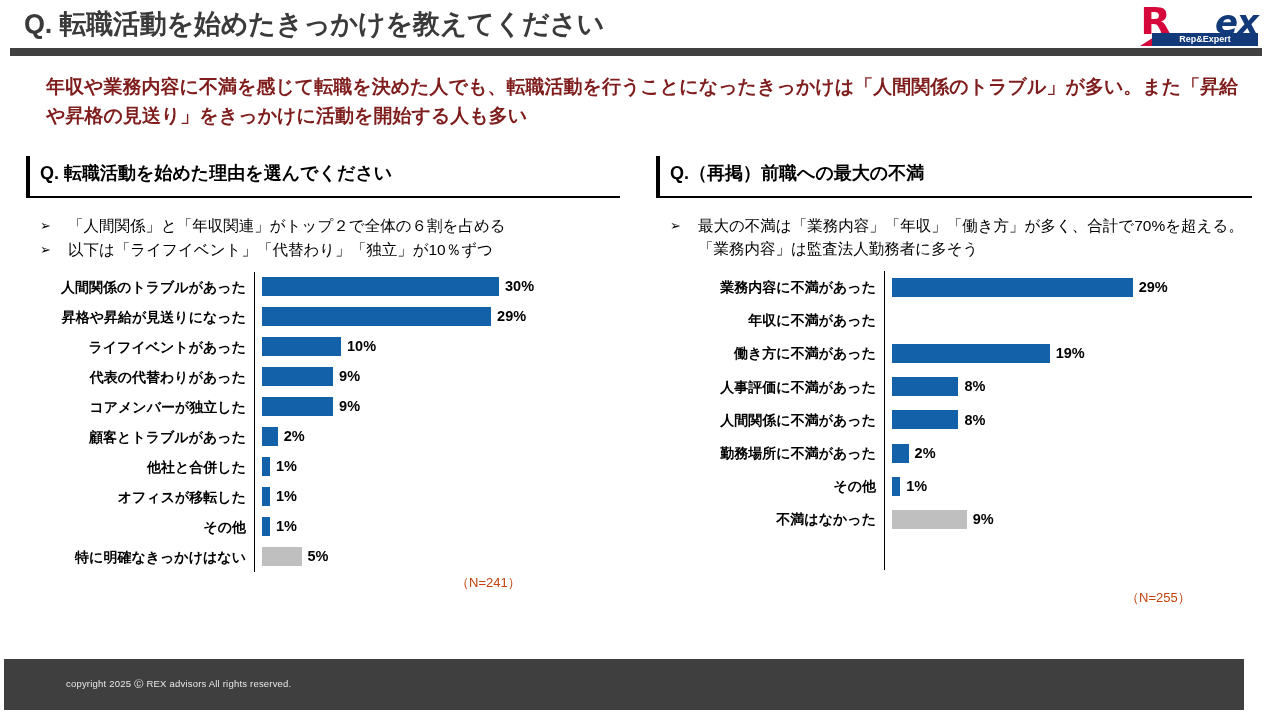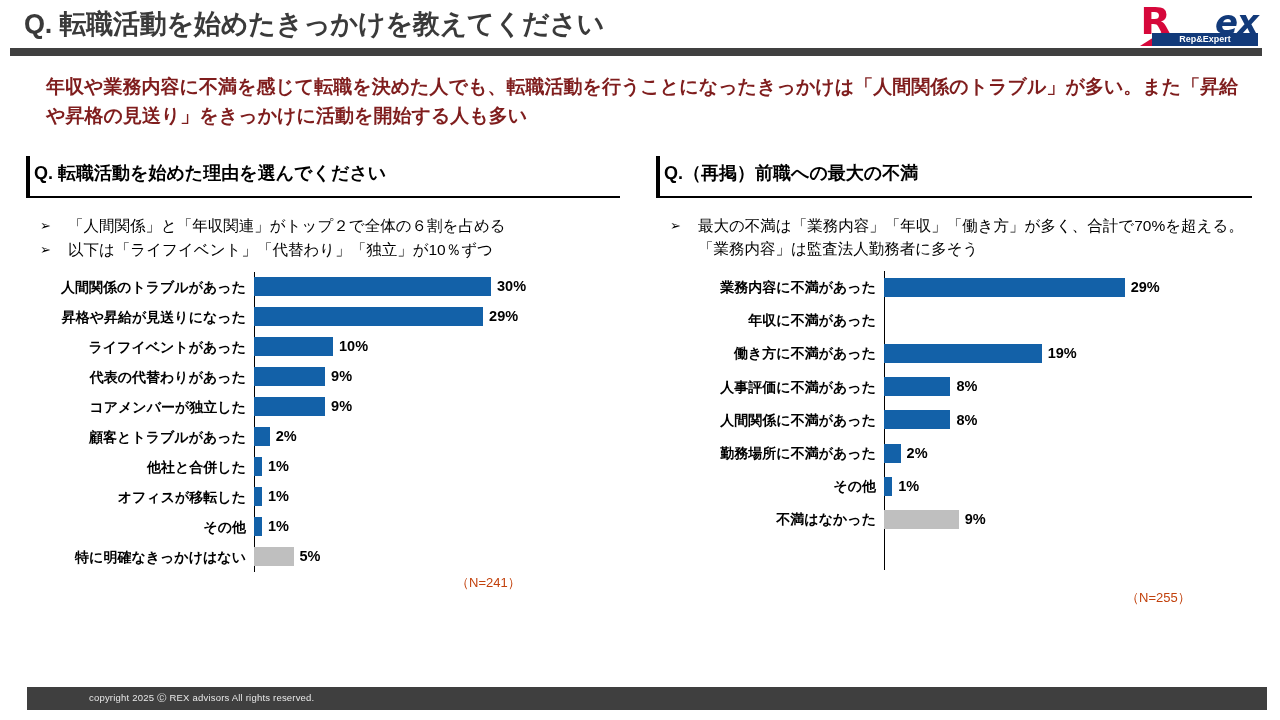--- a/index.html
+++ b/index.html
@@ -60,21 +60,21 @@
     width: 1200px;
     font-size: 19px; font-weight: 700; color: #7f1d1d;
     line-height: 1.55;
   }
 
   
   .panel { position: absolute; top: 156px; }
   .panel-left  { left: 26px;  width: 600px; }
   .panel-right { left: 656px; width: 610px; }
 
-  .panel-head { position: relative; padding-left: 8px; height: 46px; }
+  .panel-head { position: relative; padding-left: 14px; height: 46px; }
   .panel-head::before {
     content: ""; position: absolute; left: 0; top: 0;
     width: 4px; height: 40px; background: #000;
   }
   .panel-head-text {
     font-size: 18px; font-weight: 700; color: #000;
     line-height: 34px; white-space: nowrap;
   }
   .panel-head-rule {
     position: absolute; left: 0; bottom: 4px;
@@ -85,21 +85,21 @@
 
   
   .bullets { margin-top: 12px; padding-left: 14px; }
   .bullet { display: flex; font-size: 15.5px; color: #000; line-height: 1.5; margin-bottom: 1px; }
   .bullet-mark { flex: 0 0 auto; width: 28px; color: #000; font-size: 13px; padding-top: 2px; }
   .bullet-text { flex: 1 1 auto; }
 
   
   .chart { position: relative; margin-top: 10px; }
   .chart-rows { position: relative; }
-  .row { display: flex; align-items: center; }
+  .row { display: flex; align-items: center; gap: 8px; }
   .row-label {
     text-align: right; font-size: 14px; font-weight: 700; color: #000;
     padding-right: 8px; white-space: nowrap; line-height: 1;
   }
   .row-track { position: relative; flex: 1 1 auto; display: flex; align-items: center; }
   .bar { height: 19px; background: #1361a8; }
   .bar.gray { background: #bfbfbf; }
   .bar-value {
     font-size: 14.5px; font-weight: 700; color: #000;
     margin-left: 6px; white-space: nowrap; line-height: 1;
@@ -118,22 +118,22 @@
   .panel-left  .sample-note { left: 430px; top: 302px; }
 
   
   .panel-right .row { height: 33.2px; }
   .panel-right .row-label { flex: 0 0 228px; }
   .panel-right .axis { left: 228px; height: 299px; }
   .panel-right .sample-note { left: 470px; top: 318px; }
 
   
   .footer {
-    position: absolute; left: 27px; bottom: 10px;
-    width: 1240px; height: 23px; background: #3f3f3f;
+    position: absolute; left: 4px; bottom: 10px;
+    width: 1240px; height: 51px; background: #3f3f3f;
     display: flex; align-items: center;
   }
   .footer-text {
     font-size: 9.5px; color: #e8e8e8; margin-left: 62px; letter-spacing: 0.2px;
   }
 </style>
 </head>
 <body>
 
 <div class="slide">

